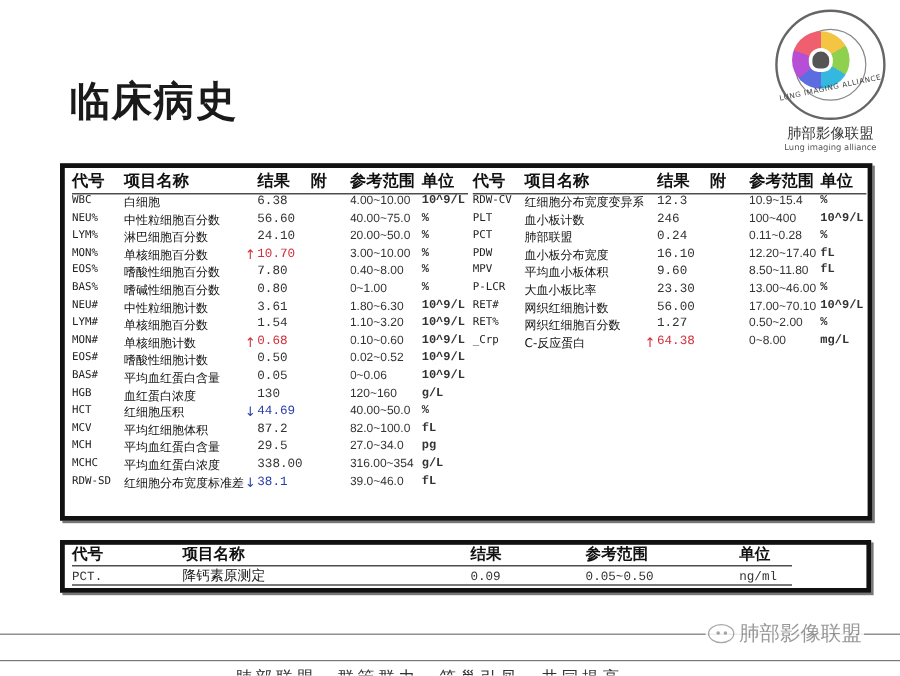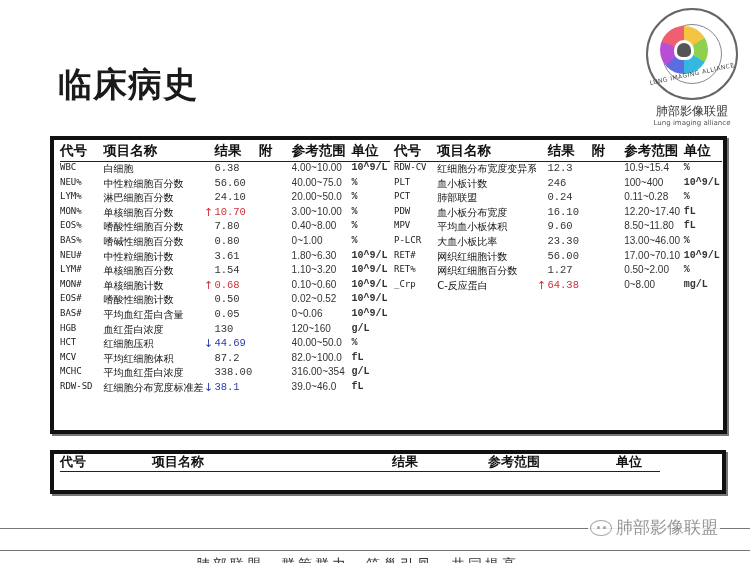--- a/index.html
+++ b/index.html
@@ -200,20 +200,29 @@
         <div class="row">
           <span class="c-code">MCV</span>
           <span class="c-name">平均红细胞体积</span>
           <span class="c-flag "></span>
           <span class="c-res ">87.2</span>
           <span class="c-att"></span>
           <span class="c-ref">82.0~100.0</span>
           <span class="c-unit">fL</span>
         </div>
         <div class="row">
+          <span class="c-code">MCH</span>
+          <span class="c-name">平均血红蛋白含量</span>
+          <span class="c-flag "></span>
+          <span class="c-res ">29.5</span>
+          <span class="c-att"></span>
+          <span class="c-ref">27.0~34.0</span>
+          <span class="c-unit">pg</span>
+        </div>
+        <div class="row">
           <span class="c-code">MCHC</span>
           <span class="c-name">平均血红蛋白浓度</span>
           <span class="c-flag "></span>
           <span class="c-res ">338.00</span>
           <span class="c-att"></span>
           <span class="c-ref">316.00~354</span>
           <span class="c-unit">g/L</span>
         </div>
         <div class="row">
           <span class="c-code">RDW-SD</span>
@@ -323,20 +332,27 @@
 </div>
 
 <div class="pct-frame">
   <div class="pct-head">
     <span class="p-code">代号</span>
     <span class="p-name">项目名称</span>
     <span class="p-res">结果</span>
     <span class="p-ref">参考范围</span>
     <span class="p-unit">单位</span>
   </div>
+  <div class="pct-row">
+    <span class="p-code">PCT.</span>
+    <span class="p-name">降钙素原测定</span>
+    <span class="p-res">0.09</span>
+    <span class="p-ref">0.05~0.50</span>
+    <span class="p-unit">ng/ml</span>
+  </div>
 </div>
 
 <div class="footer-line-top"></div>
 <div class="footer-slogan">肺部联盟，群策群力，筑巢引凤，共同提高</div>
 <div class="footer-line-bottom"></div>
 <div class="watermark">
   <span class="wm-icon"></span>
   <span>肺部影像联盟</span>
 </div>
 

